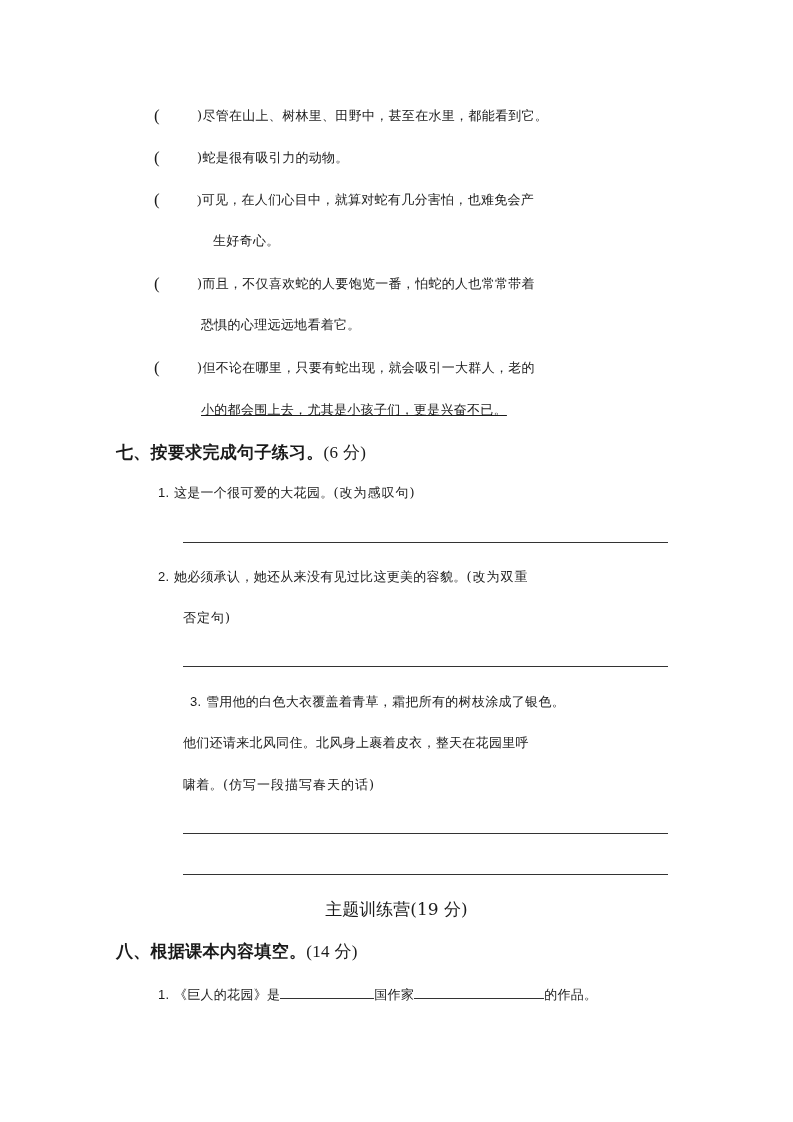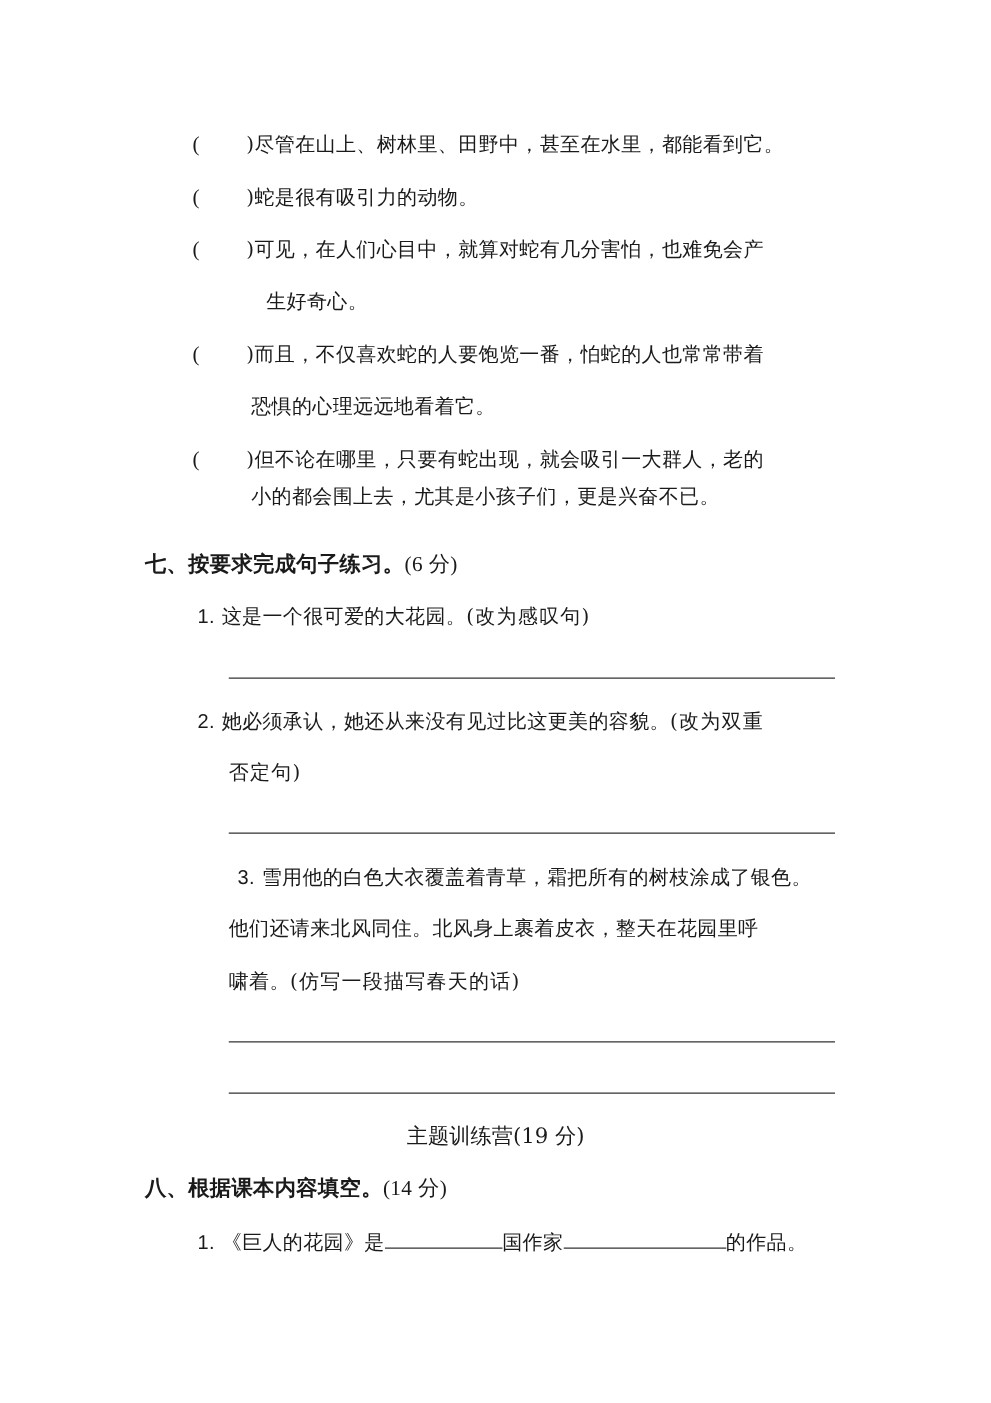--- a/index.html
+++ b/index.html
@@ -1,18 +1,18 @@
 <!DOCTYPE html>
 <html><head>
   <meta charset="utf-8">
   <style>
     html, body { margin: 0; padding: 0; background: #ffffff; }
     body { width: 793px; height: 1122px; position: relative; overflow: hidden;
       font-family: "DejaVu Serif", "Liberation Serif", serif; color: #1a1a1a; }
-    .line { position: absolute; font-size: 16px; line-height: 24px; white-space: nowrap; letter-spacing: 0.3px; }
+    .line { position: absolute; font-size: 13px; line-height: 24px; white-space: nowrap; letter-spacing: 0.3px; }
     .paren { position: absolute; font-size: 17px; line-height: 24px; font-family: "Liberation Serif", serif; }
     .heading { font-family: "DejaVu Sans", "Liberation Sans", sans-serif; font-weight: bold; font-size: 17px; }
     .heading .score { font-family: "Liberation Serif", serif; font-weight: normal; }
     .num { font-family: "Liberation Sans", sans-serif; }
     .hint { font-family: "DejaVu Serif", serif; letter-spacing: 1px; }
     .answer-line { position: absolute; height: 0; border-top: 1.2px solid #333; }
     .blank { display: inline-block; border-bottom: 1.2px solid #333; height: 18px; vertical-align: baseline; }
     .center { position: absolute; left: 0; width: 793px; text-align: center; font-size: 17px; line-height: 24px; }
   </style>
 </head>
@@ -21,32 +21,32 @@
 <div>
   <span class="paren" style="left:154px; top:104px;">(</span>
   <span class="line" style="left:197px; top:104px;"><span>)</span><span>尽管在山上、树林里、田野中，甚至在水里，都能看到它。</span></span>
 </div>
 <div>
   <span class="paren" style="left:154px; top:146px;">(</span>
   <span class="line" style="left:197px; top:146px;"><span>)</span><span>蛇是很有吸引力的动物。</span></span>
 </div>
 <div>
   <span class="paren" style="left:154px; top:188px;">(</span>
-  <span class="line" style="left:197px; top:188px;"><span>)</span><span>可见，在人们心目中，就算对蛇有几分害怕，也难免会产</span></span>
+  <span class="line" style="left:197px; top:188px;font-family:Liberation Serif, serif;"><span>)</span><span>可见，在人们心目中，就算对蛇有几分害怕，也难免会产</span></span>
   <span class="line" style="left:201px; top:229px;margin-left:12px;">生好奇心。</span>
 </div>
 <div>
   <span class="paren" style="left:154px; top:272px;">(</span>
   <span class="line" style="left:197px; top:272px;"><span>)</span><span>而且，不仅喜欢蛇的人要饱览一番，怕蛇的人也常常带着</span></span>
   <span class="line" style="left:201px; top:313px;">恐惧的心理远远地看着它。</span>
 </div>
 <div>
   <span class="paren" style="left:154px; top:356px;">(</span>
   <span class="line" style="left:197px; top:356px;"><span>)</span><span>但不论在哪里，只要有蛇出现，就会吸引一大群人，老的</span></span>
-  <span class="line" style="left:201px; top:385px;">小的都会围上去，尤其是小孩子们，更是兴奋不已。</span>
+  <span class="line" style="left:201px; top:398px;text-decoration:underline;">小的都会围上去，尤其是小孩子们，更是兴奋不已。</span>
 </div>
 
 <div class="line heading" style="left:116px; top:440px;">
   <span>七、按要求完成句子练习。</span><span class="score">(6 分)</span>
 </div>
 
 <div class="line" style="left:158px; top:481px;text-align:center;">
   <span class="num">1.</span>
   <span>这是一个很可爱的大花园。</span><span class="hint">(改为感叹句)</span>
 </div>

